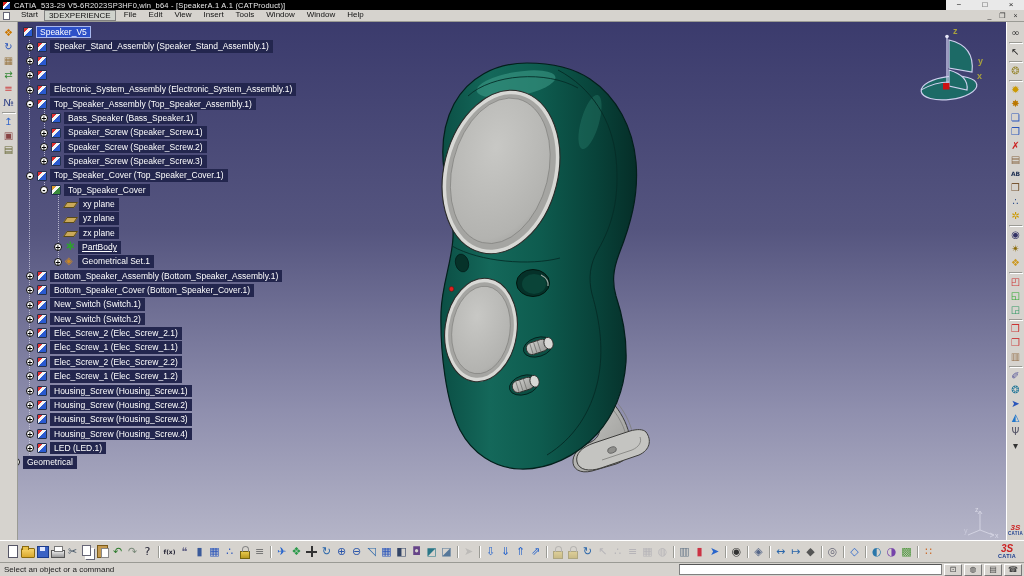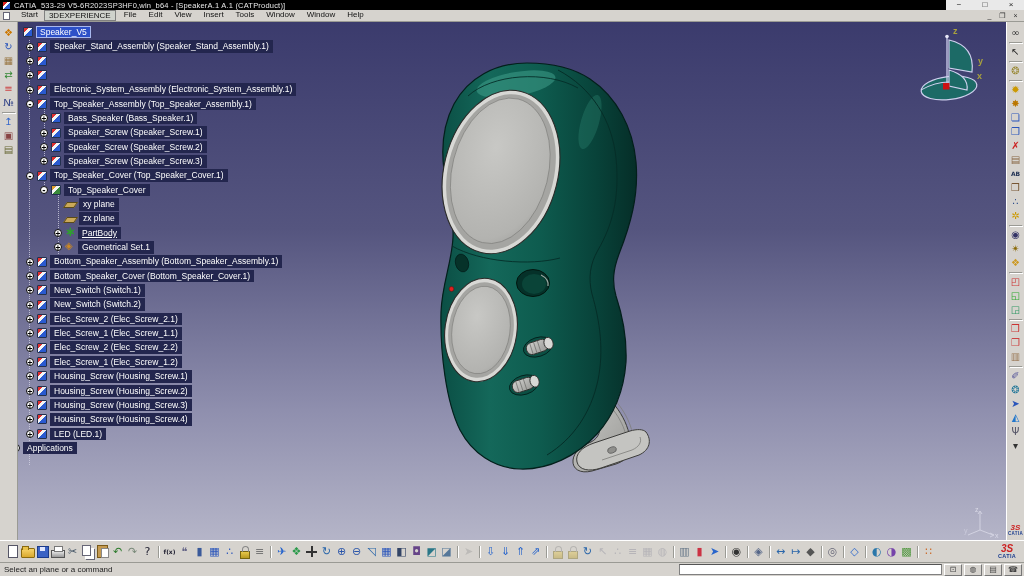--- a/index.html
+++ b/index.html
@@ -347,20 +347,26 @@
         <span class="tlabel">Top_Speaker_Cover</span>
       </div>
 
       <div class="trow">
         <span class="tgap" style="width: 54px;"></span>
         <span class="exp"></span>
         <span class="tico plane"></span>
         <span class="tlabel">xy plane</span>
       </div>
 
+      <div class="trow">
+        <span class="tgap" style="width: 54px;"></span>
+        <span class="exp"></span>
+        <span class="tico plane"></span>
+        <span class="tlabel">yz plane</span>
+      </div>
 
       <div class="trow">
         <span class="tgap" style="width: 54px;"></span>
         <span class="exp"></span>
         <span class="tico plane"></span>
         <span class="tlabel">zx plane</span>
       </div>
 
       <div class="trow">
         <span class="tgap" style="width: 54px;"></span>
@@ -464,21 +470,21 @@
         <span class="tgap" style="width: 26px;"></span>
         <span class="exp">+</span>
         <span class="tico product"></span>
         <span class="tlabel">LED (LED.1)</span>
       </div>
 
       <div class="trow">
         <span class="tgap" style="width: 12px;"></span>
         <span class="exp">+</span>
 
-        <span class="tlabel">Applications</span>
+        <span class="tlabel">Geometrical</span>
       </div>
     </div>
 
   <div id="left-rail" class="rail">
 
   <span class="ticn" style="color: rgb(204, 119, 0);">❖</span>
       <span class="ticn" style="color: rgb(42, 85, 187);">↻</span>
       <span class="ticn" style="color: rgb(153, 119, 68);">▦</span>
       <span class="ticn" style="color: rgb(51, 136, 51);">⇄</span>
       <span class="ticn" style="color: rgb(204, 68, 68);">≡</span>
@@ -607,21 +613,21 @@
       <span class="ticn sep"></span>
       <span class="ticn" style="color: rgb(204, 102, 34);">∷</span>
     </span>
   <span id="catia-logo">
     <span class="swoosh"><b>3S</b></span>
     <span class="catia-word">CATIA</span>
   </span>
 </div>
 
 <div id="statusbar">
-  <span id="status-message">Select an plane or a command</span>
+  <span id="status-message">Select an object or a command</span>
   <input id="command-input" value="" style="">
   <span style="display:flex">
 
   <span class="sbtn">⊡</span>
       <span class="sbtn">◍</span>
       <span class="sbtn">▤</span>
       <span class="sbtn">☎</span>
     </span>
 </div>
 

